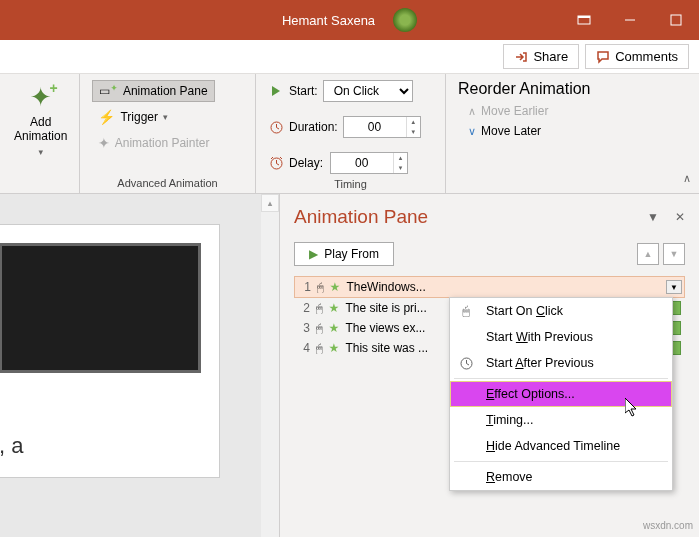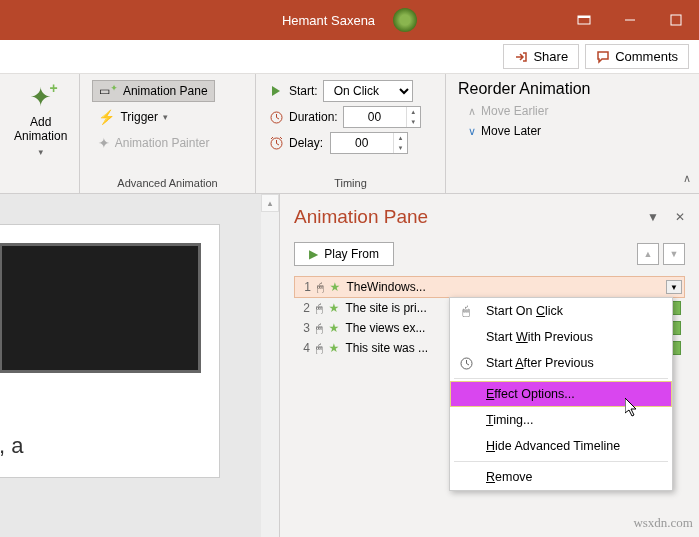--- a/index.html
+++ b/index.html
@@ -28,21 +28,21 @@
     .add-anim-label { font-size: 12px; text-align: center; line-height: 1.2; }
     .add-anim-arrow { font-size: 9px; color: #666; }
     
     .adv-anim-col { display: flex; flex-direction: column; gap: 4px; padding: 2px 4px; }
     .adv-anim-item { display: flex; align-items: center; gap: 5px; font-size: 12px; padding: 3px 6px; }
     .adv-anim-item.selected { background: #d4d2d0; border: 1px solid #b0aeac; }
     .trigger-icon { color: #e8a33d; font-size: 14px; }
     .painter-icon { color: #aaa; font-size: 14px; }
     .painter-text { color: #aaa; }
     
-    .timing-col { display: flex; flex-direction: column; gap: 4px; padding: 2px 4px; }
+    .timing-col { display: flex; flex-direction: column; gap: 14px; padding: 2px 4px; }
     .timing-row { display: flex; align-items: center; gap: 5px; font-size: 12px; }
     .timing-icon { width: 16px; height: 16px; display: flex; align-items: center; justify-content: center; }
     .timing-input-wrap { display: flex; align-items: center; border: 1px solid #ababab; background: white; }
     .timing-input { border: none; padding: 2px 24px; font-size: 12px; width: 62px; outline: none; }
     .timing-select { border: 1px solid #ababab; padding: 2px 6px; font-size: 12px; width: 90px; background: white; }
     .spinner { display: flex; flex-direction: column; }
     .spinner-btn { width: 14px; height: 10px; font-size: 7px; display: flex; align-items: center; justify-content: center; color: #666; border-left: 1px solid #ddd; }
     
     .reorder-col { display: flex; flex-direction: column; gap: 6px; padding: 2px 4px; }
     .reorder-title { font-size: 16px; }
@@ -83,21 +83,21 @@
     .anim-dropdown { position: absolute; right: 2px; width: 16px; height: 14px; border: 1px solid #ababab; background: #f0f0f0; display: none; align-items: center; justify-content: center; font-size: 8px; }
     
     .context-menu { position: absolute; left: 449px; top: 297px; width: 224px; background: white; border: 1px solid #ccc; box-shadow: 2px 2px 6px rgba(0,0,0,0.25); z-index: 100; }
     .context-item { padding: 6px 10px 6px 36px; font-size: 12.5px; position: relative; display: flex; align-items: center; }
     .context-item.highlighted { background: #d946ef; border: 1px solid #e8d482; padding: 5px 9px 5px 35px; }
     .context-divider { height: 1px; background: #e0e0e0; margin: 2px 4px; }
     .context-icon { position: absolute; left: 8px; width: 16px; height: 16px; display: flex; align-items: center; justify-content: center; font-size: 12px; }
     .ctx-underline { text-decoration: underline; }
     .cursor-img { position: absolute; left: 625px; top: 398px; font-size: 16px; z-index: 200; }
     
-    .watermark { position: absolute; right: 6px; bottom: 6px; font-size: 13px; color: #999; z-index: 50; font-family: Liberation Serif, serif; }
+    .watermark { position: absolute; right: 6px; bottom: 6px; font-size: 10px; color: #999; z-index: 50; }
   </style>
 </head>
 <body>
 
 <div class="titlebar">
   <span class="titlebar-title">Hemant Saxena</span>
   <div class="titlebar-avatar"></div>
   <div class="titlebar-controls">
     <div class="titlebar-btn">
         <svg viewBox="0 0 14 14">

